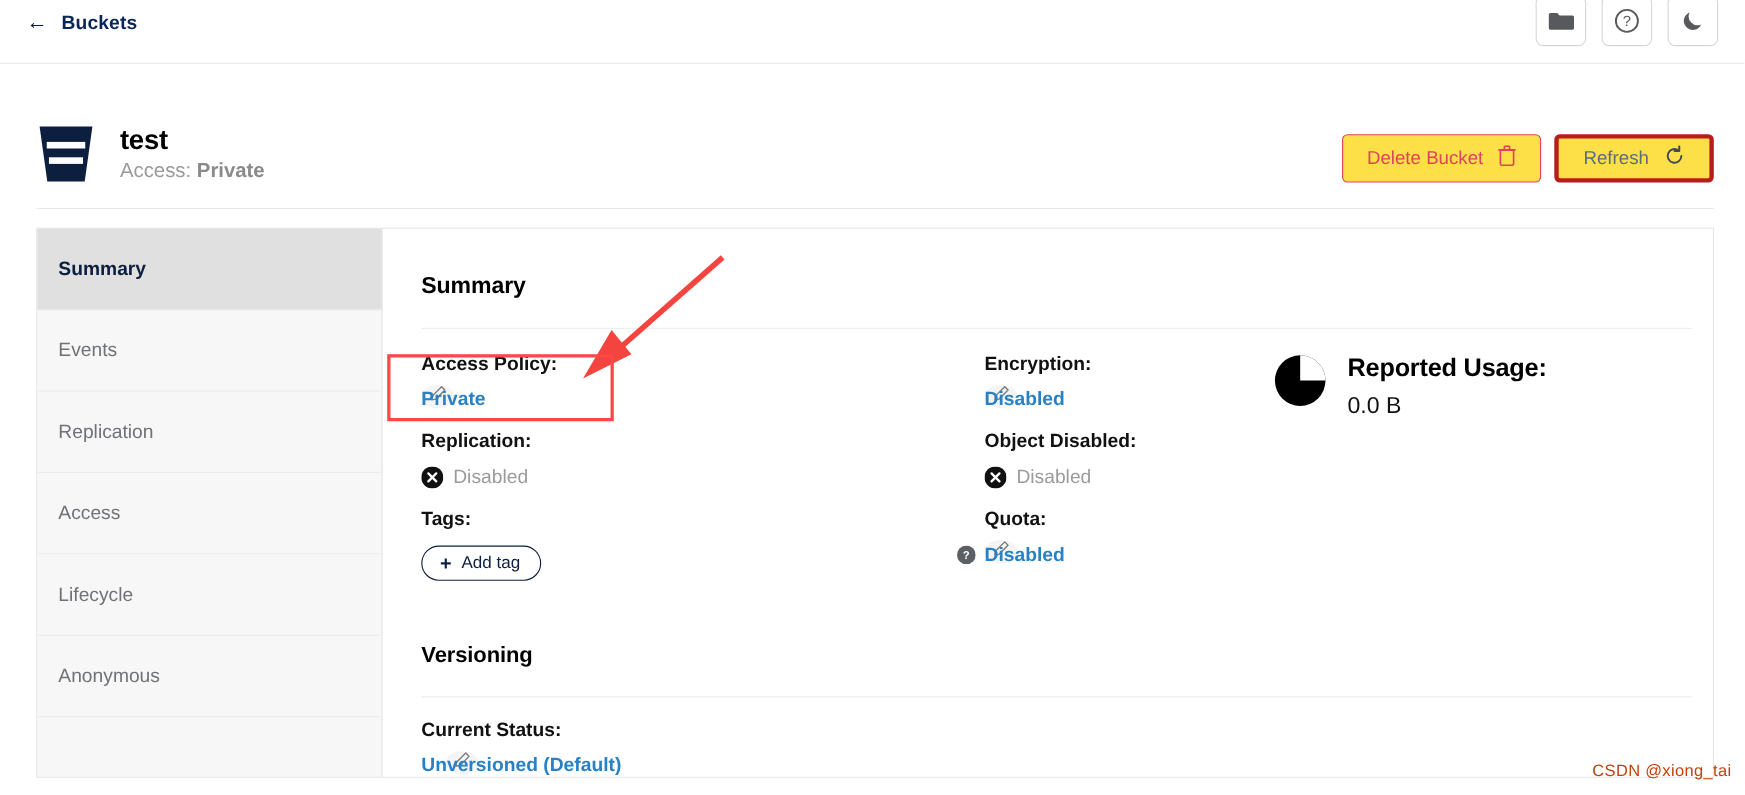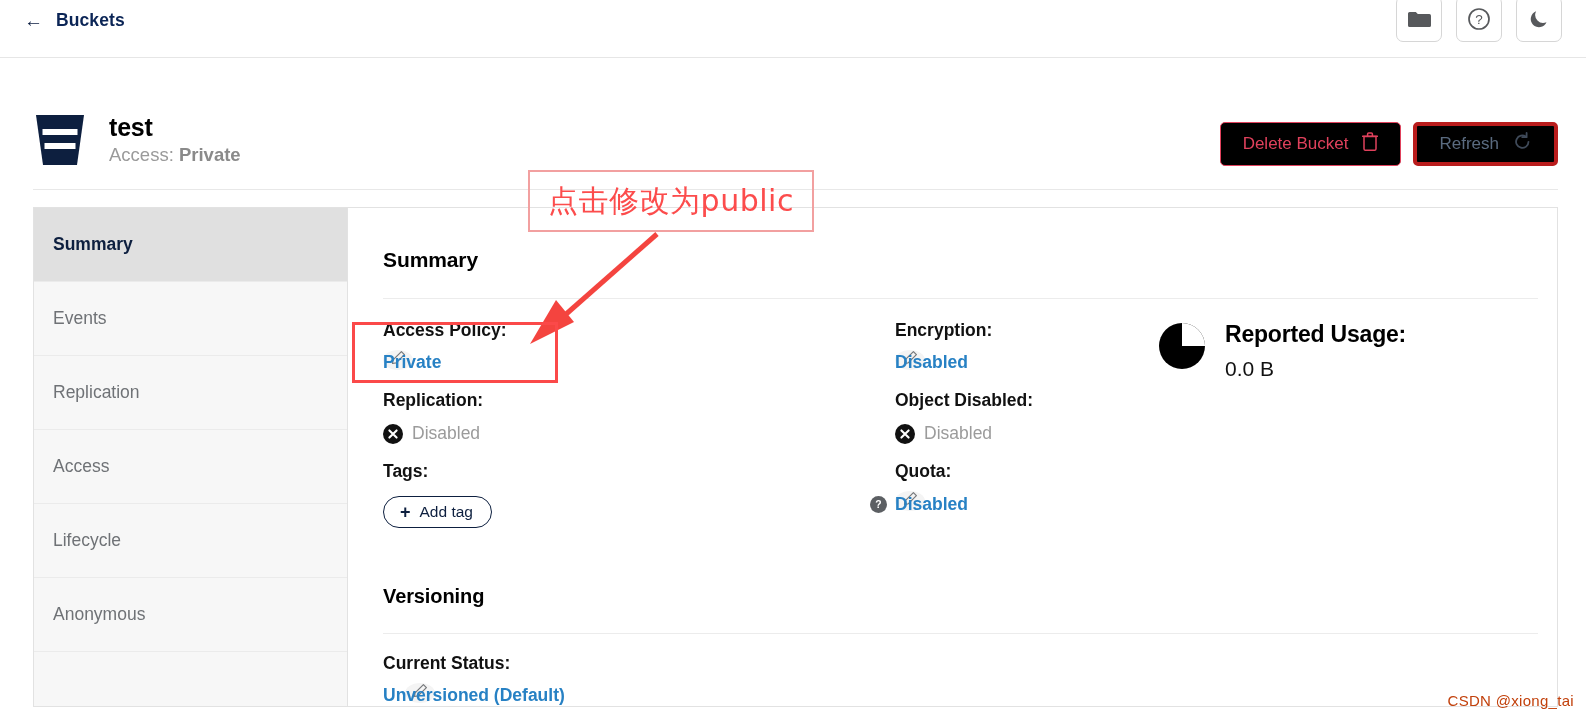--- a/index.html
+++ b/index.html
@@ -107,21 +107,21 @@
     gap: 12px;
   }
   .btn {
     height: 44px;
     border-radius: 5px;
     display: flex;
     align-items: center;
     gap: 14px;
     padding: 0 22px;
     font-size: 17px;
-    background: #000000;
+    background: #fde047;
     cursor: pointer;
   }
   .btn-delete {
     border: 1px solid #e0415c;
     color: #e0415c;
   }
   .btn-refresh {
     border: 4px solid #b91c1c;
     color: #5a6b80;
   }
@@ -579,21 +579,18 @@
       </div>
 
     </div>
   </div>
 
   <svg class="anno-arrow">
     <line x1="657" y1="234" x2="556" y2="323" stroke="#f4443f" stroke-width="5"></line>
     <polygon points="530,344 574,322 556,300" fill="#f4443f"></polygon>
   </svg>
 
-  <div class="anno-box">
-    <span class="anno-text">点击修改为public</span>
-  </div>
 
   <div class="anno-highlight"></div>
 
   <div class="watermark">CSDN @xiong_tai</div>
 
 </div>
 
 </body></html>

